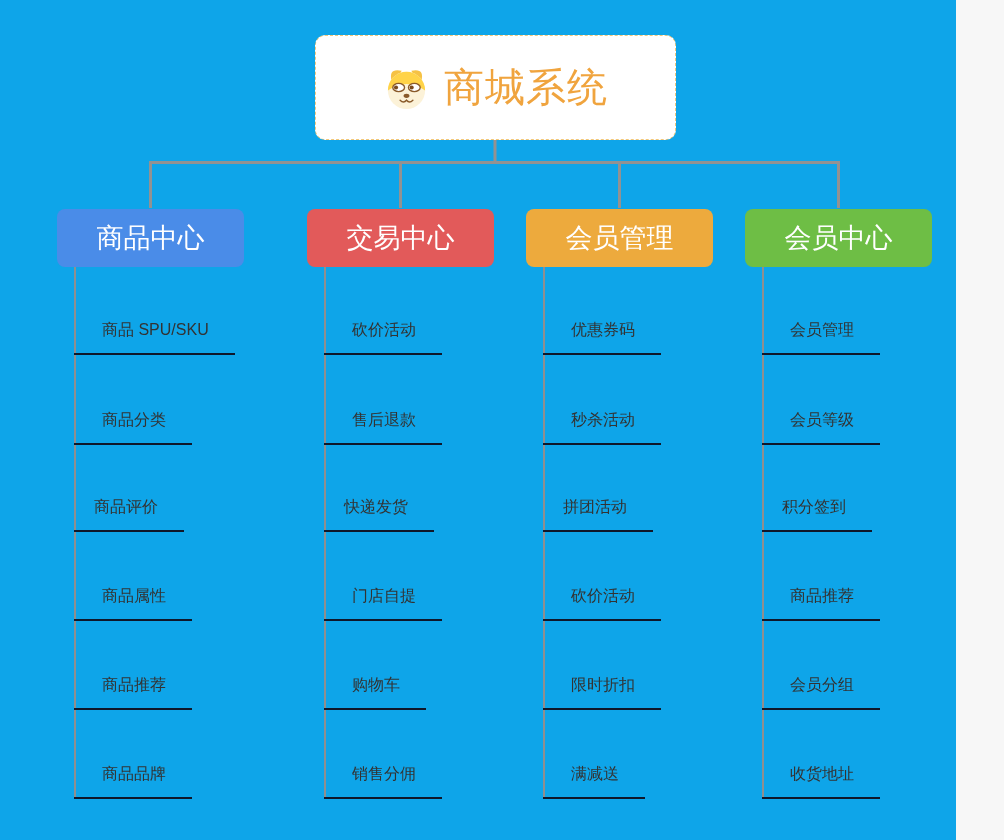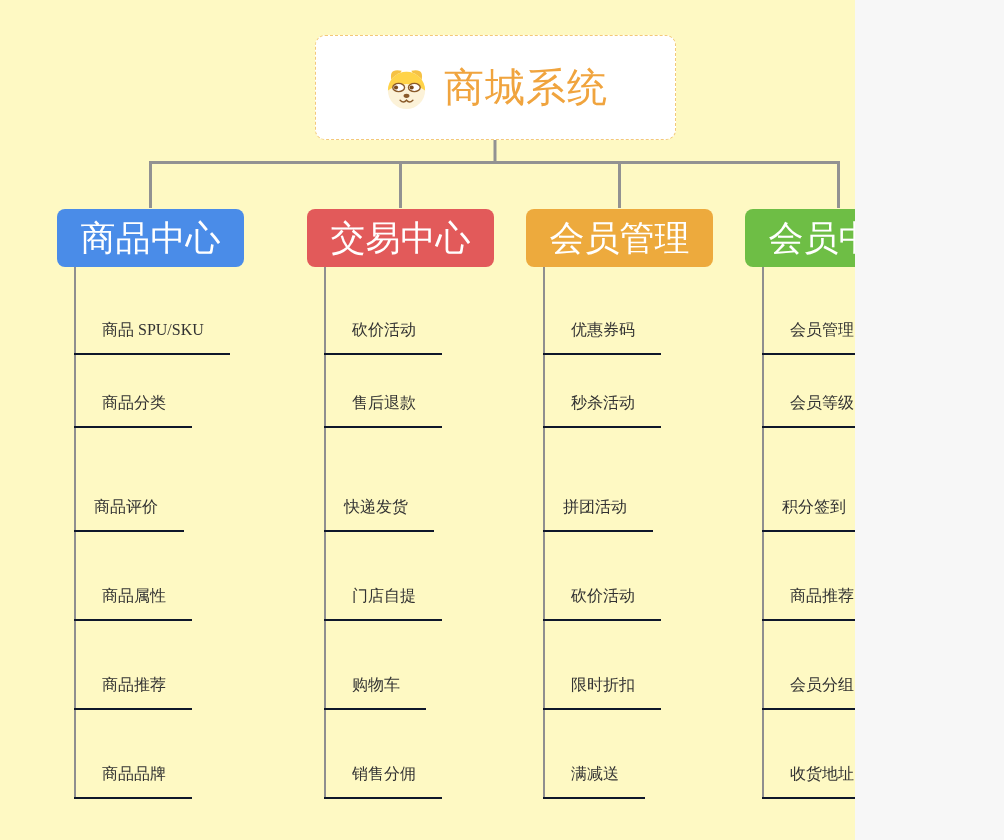--- a/index.html
+++ b/index.html
@@ -2,24 +2,23 @@
 <html><head>
 <meta charset="utf-8">
 <style>
   html,body { margin:0; padding:0; }
   body {
     font-family: "Liberation Sans", "DejaVu Sans", sans-serif;
     background:#f7f7f7;
   }
   .canvas {
     position:relative;
-    width:855px; height:840px;
-    background:#fef9c3;
+    width:956px; height:840px;
+    background:#0ea5e9;
     overflow:hidden;
-    font-family:Liberation Serif, serif;
   }
   
   .connector-svg {
     position:absolute; left:0; top:0;
     pointer-events:none;
   }
   
   .root-node {
     position:absolute;
     left:315px; top:35px;
@@ -49,42 +48,42 @@
   .col-3 { left:745px; }
   .branch-box {
     position:absolute; left:0; top:0;
     width:187px; height:58px;
     border-radius:8px;
     display:flex; align-items:center; justify-content:center;
     cursor:pointer;
   }
   .branch-label {
     color:#ffffff;
-    font-size:35px;
+    font-size:27px;
     white-space:nowrap;
   }
   .trunk {
     position:absolute;
     left:17px; top:58px;
     height:532px; width:0;
     border-left:2px solid #8f8f8f;
   }
   .leaf {
     position:absolute;
     left:17px;
     font-size:16px;
     line-height:34px;
     color:#333333;
     white-space:nowrap;
     padding:0 26px 6px 28px;
     border-bottom:2px solid #0f172a;
     cursor:pointer;
   }
   .row-0 { top:104px; }
-  .row-1 { top:177px; }
+  .row-1 { top:194px; }
   .row-2 { top:281px;padding-left:20px; }
   .row-3 { top:370px; }
   .row-4 { top:459px; }
   .row-5 { top:548px; }
 </style>
 </head>
 <body>
 
 <div class="canvas">
 

